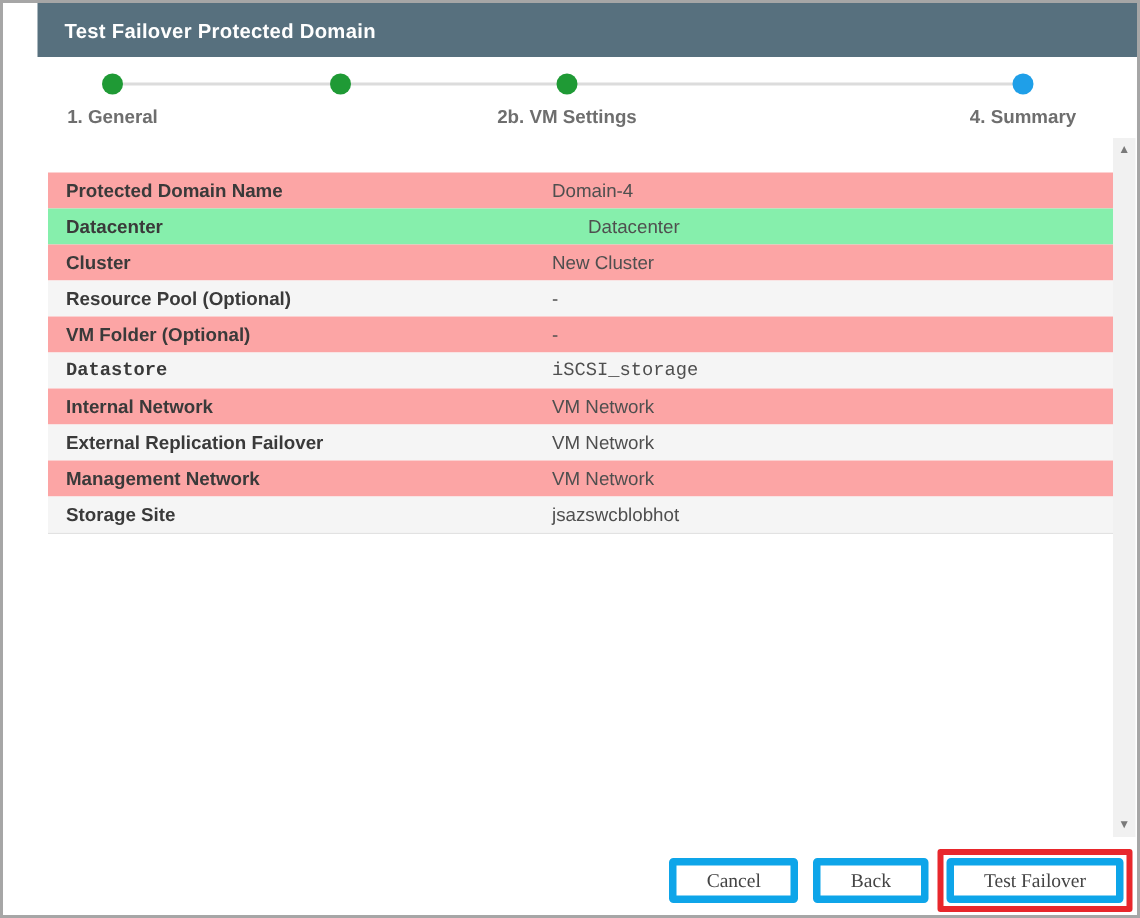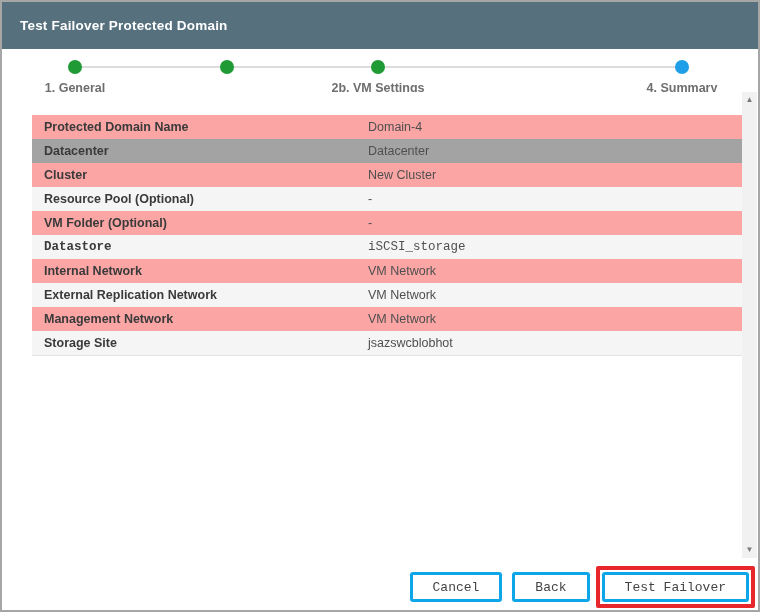--- a/index.html
+++ b/index.html
@@ -10,25 +10,26 @@
   }
   .dialog {
     position: relative;
     width: 760px; height: 612px;
     background: #ffffff;
     border: 2px solid #a6a6a6;
     overflow: hidden;
   }
   
   .dialog-header {
-    height: 47px;
+    height: 36px;
     background: #57707e;
     display: flex;
     align-items: center;
     padding-left: 18px;
+    margin-left: 23px;
   }
   .dialog-title {
     color: #ffffff;
     font-size: 13.5px;
     font-weight: bold;
     letter-spacing: 0.2px;
   }
   
   .stepper {
     position: relative;
@@ -128,23 +129,23 @@
     display: flex;
     align-items: flex-start;
     justify-content: flex-end;
     padding-top: 14px;
     padding-right: 3px;
   }
   .btn {
     height: 30px;
     padding: 0 20px;
     background: #ffffff;
-    border: 3px solid #0ea5e9;
+    border: 5px solid #0ea5e9;
     border-radius: 3px;
-    font-family: Liberation Mono, monospace;
+    font-family: Liberation Serif, serif;
     font-size: 13px;
     color: #444444;
     cursor: pointer;
     white-space: nowrap;
   }
   .btn-cancel { margin-right: 10px; }
   .btn-back { margin-right: 6px; }
   .highlight-box {
     border: 4px solid #e8272c;
     border-radius: 2px;
@@ -180,21 +181,21 @@
       <span class="step-label">4. Summary</span>
     </div>
   </div>
 
   <div class="scroll-area">
     <div class="summary-table">
       <div class="summary-row">
         <span class="row-label">Protected Domain Name</span>
         <span class="row-value">Domain-4</span>
       </div>
-      <div class="summary-row" style="background: #a3a3a3;">
+      <div class="summary-row" style="background: #86efac; gap: 24px;">
         <span class="row-label">Datacenter</span>
         <span class="row-value">Datacenter</span>
       </div>
       <div class="summary-row">
         <span class="row-label">Cluster</span>
         <span class="row-value">New Cluster</span>
       </div>
       <div class="summary-row" style="background: rgb(245, 245, 245);">
         <span class="row-label">Resource Pool (Optional)</span>
         <span class="row-value">-</span>
@@ -205,21 +206,21 @@
       </div>
       <div class="summary-row" style="background: rgb(245, 245, 245); font-family: Liberation Mono, monospace;">
         <span class="row-label">Datastore</span>
         <span class="row-value">iSCSI_storage</span>
       </div>
       <div class="summary-row">
         <span class="row-label">Internal Network</span>
         <span class="row-value">VM Network</span>
       </div>
       <div class="summary-row" style="background: rgb(245, 245, 245);">
-        <span class="row-label">External Replication Network</span>
+        <span class="row-label">External Replication Failover</span>
         <span class="row-value">VM Network</span>
       </div>
       <div class="summary-row">
         <span class="row-label">Management Network</span>
         <span class="row-value">VM Network</span>
       </div>
       <div class="summary-row" style="background: rgb(245, 245, 245);">
         <span class="row-label">Storage Site</span>
         <span class="row-value">jsazswcblobhot</span>
       </div>

